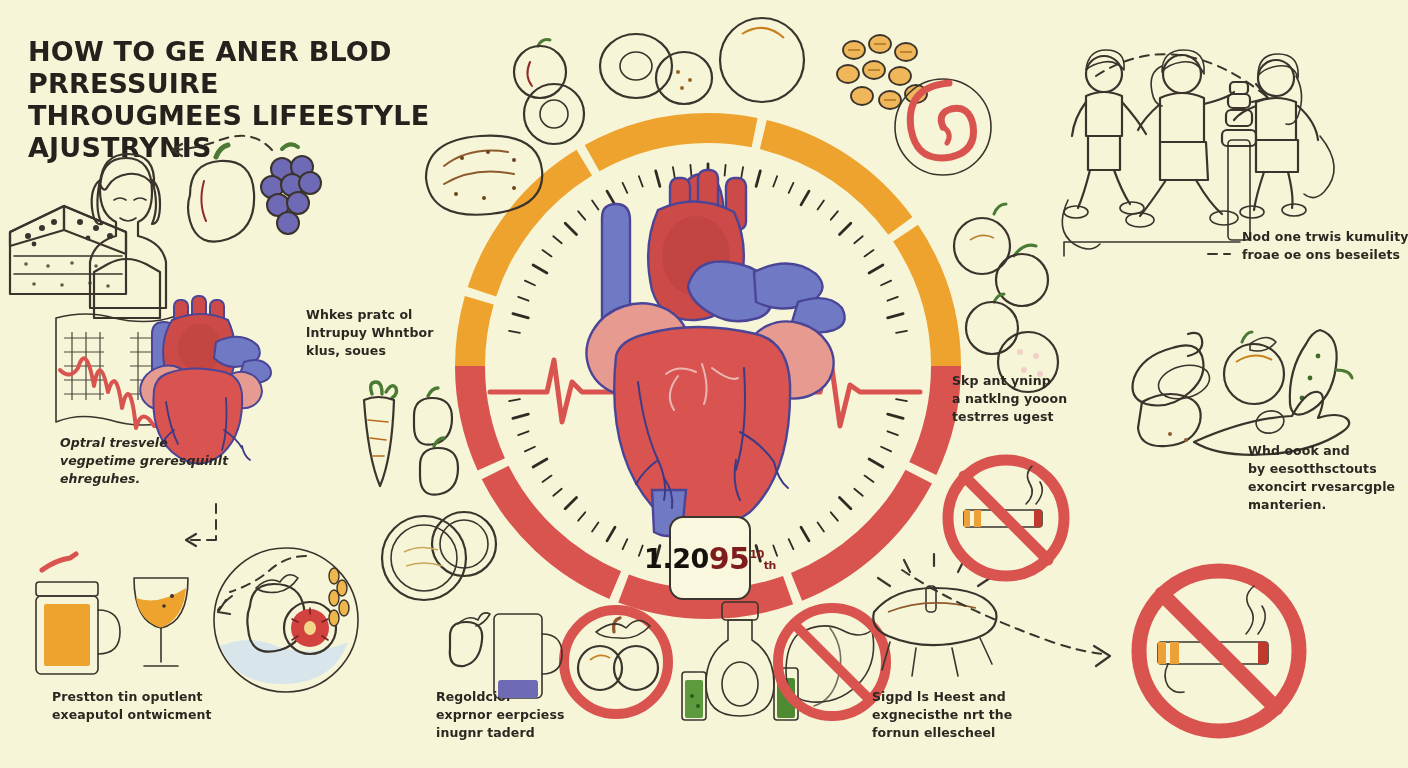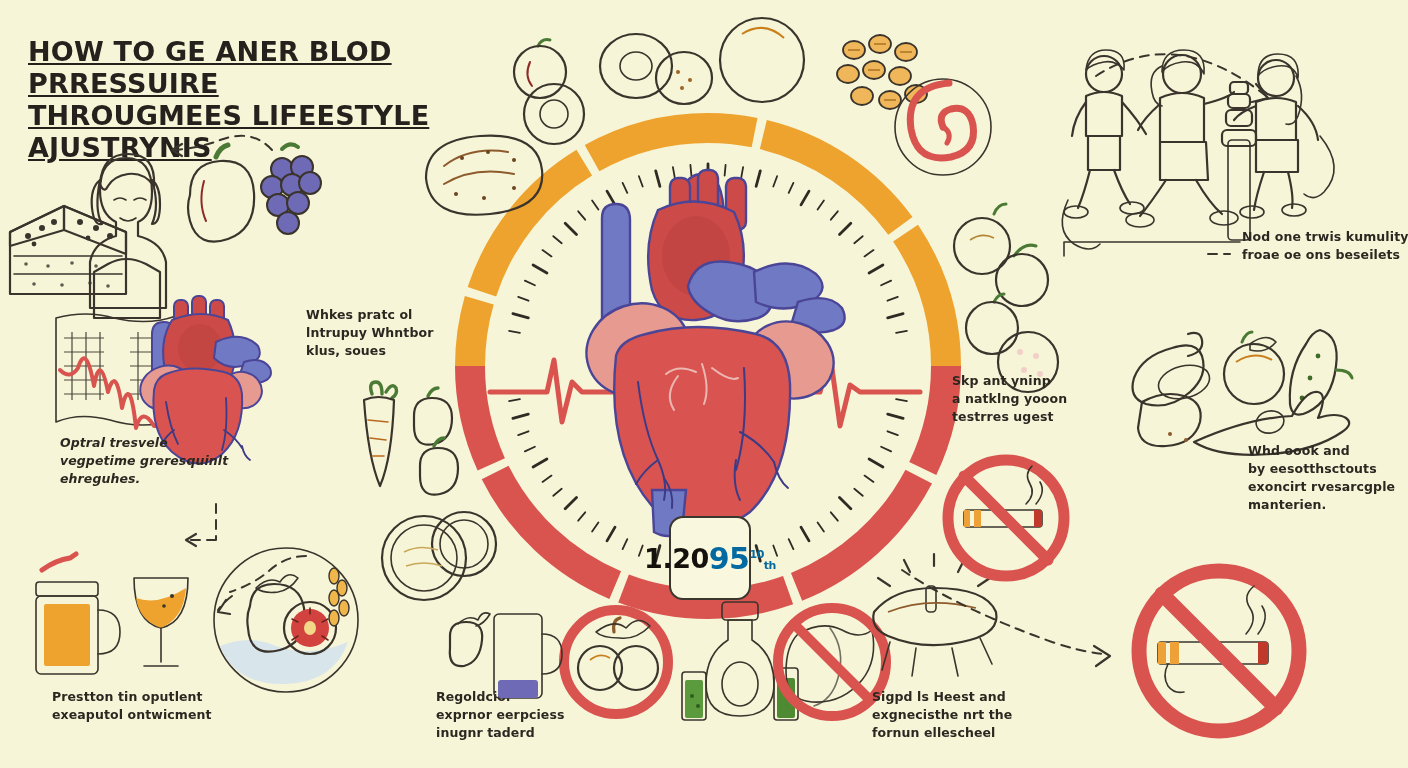--- a/index.html
+++ b/index.html
@@ -16,21 +16,20 @@
   
   #title{
     left:28px;top:36px;width:470px;
     font-weight:800;
     font-size:27px;
     line-height:1.18;
     letter-spacing:.2px;
     color:#26211c;
     text-transform:uppercase;
     font-family:"DejaVu Sans","Liberation Sans",sans-serif;
-    text-decoration:underline;
   }
   #title .l1{display:block;}
   #title .l2{display:block;}
 
   
   .cap-txt{
     color:#2c2720;
     font-size:12.5px;
     line-height:1.45;
     font-weight:600;
@@ -46,21 +45,21 @@
     left:669px;top:484px;width:78px;height:80px;
     border:2px solid #3b362e;
     border-radius:14px;
     background:#f9f7dd;
     display:flex;flex-direction:row;
     align-items:center;justify-content:center;
     line-height:1;
     margin-top:32px;
   }
   #reading .num1{font-size:27px;font-weight:800;color:#15120e;letter-spacing:-.5px;}
-  #reading .num2{font-size:30px;font-weight:800;color:#0369a1;letter-spacing:-.5px;margin-top:2px;position:relative;}
+  #reading .num2{font-size:30px;font-weight:800;color:#7f1d1d;letter-spacing:-.5px;margin-top:2px;position:relative;}
   #reading sup{font-size:11px;font-weight:800;vertical-align:super;}
   #reading sub{font-size:11px;font-weight:800;vertical-align:baseline;}
 
   
   .art{position:absolute;}
   .art svg{display:block;overflow:visible;}
 
   
   .ln{fill:none;stroke:#3a342c;stroke-width:2.2;stroke-linecap:round;stroke-linejoin:round;}
   .ln-thin{fill:none;stroke:#3a342c;stroke-width:1.6;stroke-linecap:round;stroke-linejoin:round;}

